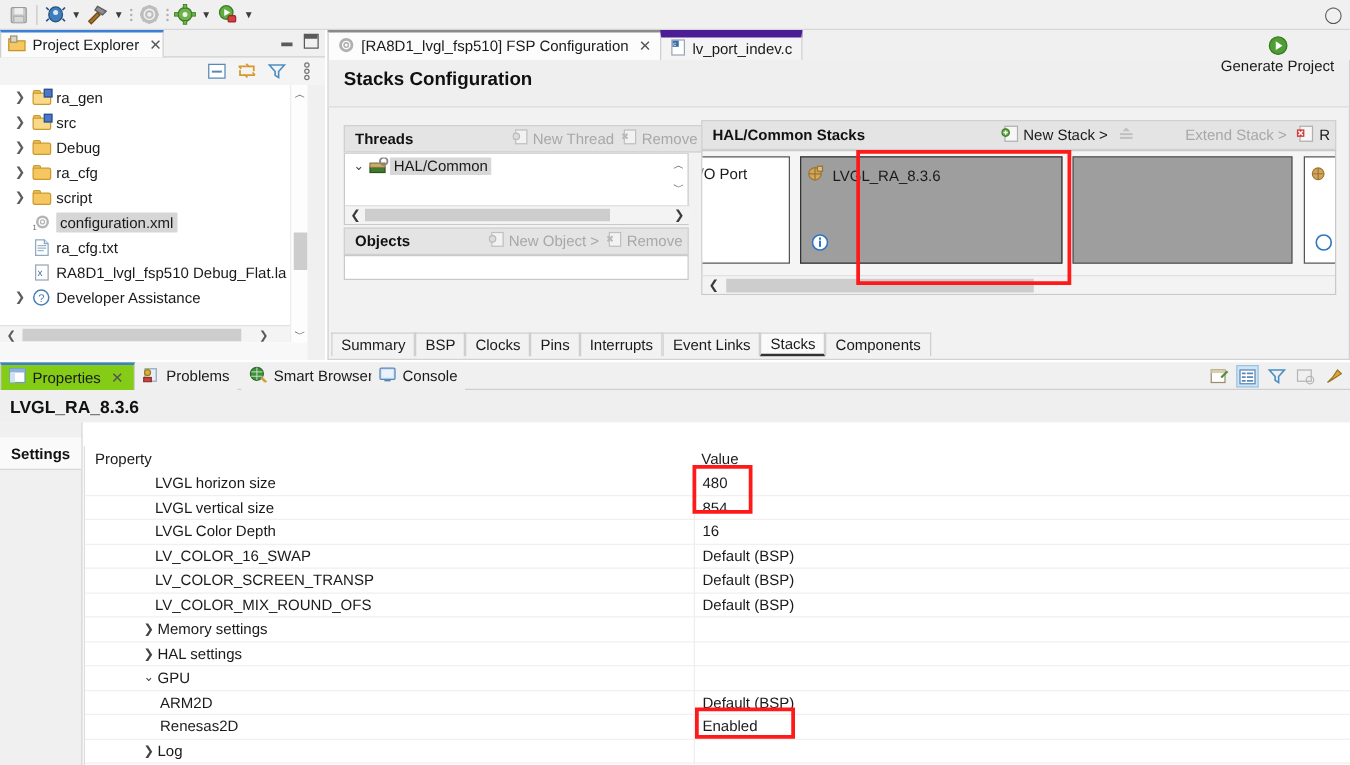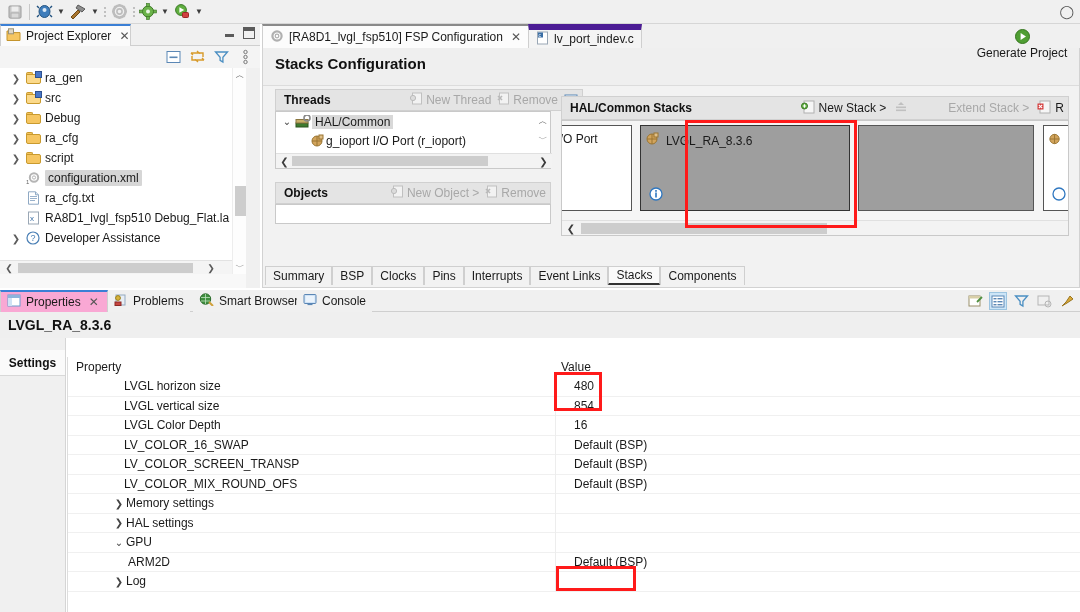--- a/index.html
+++ b/index.html
@@ -77,21 +77,21 @@
   .ed-tab.inactive { left:266px; background:#f4f4f4; border-top:6px solid #4c1d95; }
 
   .ed-body { position:absolute; left:0; top:24px; width:818px; height:240px; background:#f2f2f2; border:1px solid #d2d2d2; border-top:none;}
   .ed-header { position:relative; height:38px; background:#efefef; border-bottom:1px solid #dcdcdc; }
   .ed-title { position:absolute; left:12px; top:7px; font-size:15px; font-weight:bold; color:#111; }
   .gen-proj { position:absolute; right:4px; top:-20px; width:106px; text-align:center; }
   .gen-proj .glyph { display:block; height:18px; }
   .gen-proj .lbl { font-size:12px; color:#1a1a1a; display:block; }
 
   
-  .threads-panel { position:absolute; left:12px; top:41px; width:308px; height:58px; }
+  .threads-panel { position:absolute; left:12px; top:52px; width:308px; height:58px; }
   .panel-head { height:22px; background:#e4e4e4; border:1px solid #d0d0d0; display:flex; align-items:center; padding:0 4px; }
   .panel-head .title { font-size:12px; font-weight:bold; color:#111; margin-right:auto; padding-left:4px;}
   .panel-head .act { display:flex; align-items:center; gap:3px; color:#a8a8a8; font-size:12px; margin-left:6px;}
   .panel-head .act.enabled { color:#1a1a1a; }
   .thread-list { position:absolute; left:0; top:22px; width:276px; height:58px; background:#fff; border:1px solid #c9c9c9; }
   .tl-row { height:19px; display:flex; align-items:center; padding-left:4px; font-size:12px; white-space:nowrap;}
   .tl-row .arrow { width:14px; text-align:center; color:#444; font-size:10px;}
   .tl-row .ico { width:18px; display:inline-flex; align-items:center; justify-content:center;}
   .tl-sel { background:#d8d8d8; padding:0 3px;}
   .tl-scroll-v { position:absolute; right:0; top:0; width:14px; height:40px; }
@@ -126,41 +126,41 @@
   
   .ed-tabs-bottom { position:absolute; left:2px; bottom:2px; display:flex; align-items:flex-end; height:20px; }
   .eb-tab { height:19px; padding:0 7px; display:flex; align-items:center; font-size:12px;
             background:#f2f2f2; border:1px solid #cfcfcf; border-bottom:none; color:#1a1a1a;}
   .eb-tab.active { background:#fafafa; border-bottom:2px solid #333; }
 
   
   .bottom { position:absolute; left:0; top:290px; width:1080px; height:322px; background:#f4f4f4;}
   .bt-tabrow { position:relative; height:22px; background:#f0f0f0; border-bottom:1px solid #cfcfcf;}
   .bt-tab { position:absolute; top:0; height:22px; display:flex; align-items:center; gap:5px; padding:0 6px; font-size:12px; }
-  .bt-tab.active { background:#f9a8d4; border-top:2px solid #3a7fd5; border-left:1px solid #cfcfcf; border-right:1px solid #cfcfcf;}
+  .bt-tab.active { background:#84cc16; border-top:2px solid #3a7fd5; border-left:1px solid #cfcfcf; border-right:1px solid #cfcfcf;}
   .bt-tab.inactive { background:#f0f0f0; }
   .bt-tools { position:absolute; right:4px; top:2px; display:flex; align-items:center; gap:5px;}
   .bt-tools .t { width:18px; height:18px; display:flex; align-items:center; justify-content:center;}
   .bt-tools .t.on { background:#cde5f7; border:1px solid #9cc4e0;}
 
   .prop-title { position:absolute; left:0; top:22px; width:1080px; height:26px; background:#efefef;
                 display:flex; align-items:center; padding-left:8px; font-size:14px; font-weight:bold; color:#111;}
   .prop-body { position:absolute; left:0; top:48px; width:1080px; height:274px; background:#fff; }
   .prop-sidetabs { position:absolute; left:0; top:0; width:66px; height:274px; background:#f0f0f0; border-right:1px solid #d5d5d5;}
   .side-tab { height:26px; display:flex; align-items:center; justify-content:center; font-size:12px; font-weight:bold; color:#111;
               background:#fafafa; border-bottom:1px solid #d8d8d8;}
   .side-tab.spacer { background:#f0f0f0; border:none; }
 
   .prop-table { position:absolute; left:67px; top:0; right:0; height:274px; background:#fff; border-left:1px solid #ddd;margin-top:19px; }
   .pt-head { display:flex; height:20px; align-items:center; font-size:12px; color:#1a1a1a; }
   .pt-head .c1 { width:487px; padding-left:8px; }
   .pt-head .c2 { padding-left:6px; }
   .pt-row { display:flex; height:19.5px; align-items:center; font-size:12px; border-bottom:1px solid #f0f0f0;}
   .pt-row .c1 { width:487px; display:flex; align-items:center; white-space:nowrap;}
-  .pt-row .c2 { flex:1; padding-left:18px; border-left:1px solid #ededed; height:19.5px; display:flex; align-items:center;}
+  .pt-row .c2 { flex:1; padding-left:6px; border-left:1px solid #ededed; height:19.5px; display:flex; align-items:center;}
   .pt-row .twisty { width:14px; text-align:center; color:#444; font-size:10px;}
   .lvl-1 { padding-left:56px; }
   .lvl-0 { padding-left:44px; }
   .lvl-2 { padding-left:60px; }
 
   
   .folder { display:inline-block; width:15px; height:12px; position:relative;}
   .folder .b { position:absolute; left:0; bottom:0; width:15px; height:10px; background:#f6c661; border:1px solid #c99a2e; border-radius:0 2px 2px 2px;}
   .folder .t { position:absolute; left:0; top:0; width:7px; height:4px; background:#f6c661; border:1px solid #c99a2e; border-bottom:none; border-radius:2px 2px 0 0;}
   .folder.open .b { background:#fbd98a; }
@@ -468,30 +468,20 @@
           <span class="arrow">⌄</span>
           <span class="ico">
             <svg width="16" height="14" viewBox="0 0 16 14">
                   <rect x="1" y="8" width="12" height="4" fill="#3e7a2f" stroke="#2a541f"></rect>
                   <rect x="1" y="4.5" width="12" height="3.5" fill="#c8b06a" stroke="#8a7640"></rect>
                   <circle cx="12" cy="3" r="3" fill="none" stroke="#888" stroke-width="1.6"></circle>
                 </svg>
           </span>
           <span class="tl-sel">HAL/Common</span>
         </div>
-        <div class="tl-row" style="padding-left:32px;">
-          <span class="ico">
-            <svg width="15" height="14" viewBox="0 0 15 14">
-                  <circle cx="7" cy="7" r="5" fill="#d2a45c" stroke="#9a7532"></circle>
-                  <path d="M7 2v10M2 7h10" stroke="#9a7532"></path>
-                  <rect x="9" y="1" width="4" height="4" fill="#e0c089" stroke="#9a7532"></rect>
-                </svg>
-          </span>
-          <span>g_ioport I/O Port (r_ioport)</span>
-        </div>
         <div class="tl-scroll-v">
           <span class="up">︿</span>
           <span class="dn">﹀</span>
         </div>
         <div class="tl-scroll-h">
           <span class="lf">❮</span>
           <span class="thumb"></span>
           <span class="rt">❯</span>
         </div>
       </div>
@@ -815,20 +805,28 @@
       </div>
       <div class="pt-row">
         <div class="c1 lvl-2">
               <span>ARM2D</span>
             </div>
         <div class="c2">
               <span>Default (BSP)</span>
             </div>
       </div>
       <div class="pt-row">
+        <div class="c1 lvl-2">
+              <span>Renesas2D</span>
+            </div>
+        <div class="c2">
+              <span>Enabled</span>
+            </div>
+      </div>
+      <div class="pt-row">
         <div class="c1 lvl-0">
               <span class="twisty">❯</span>
               <span>Log</span>
             </div>
         <div class="c2">
               <span></span>
             </div>
       </div>
     </div>
   </div>

